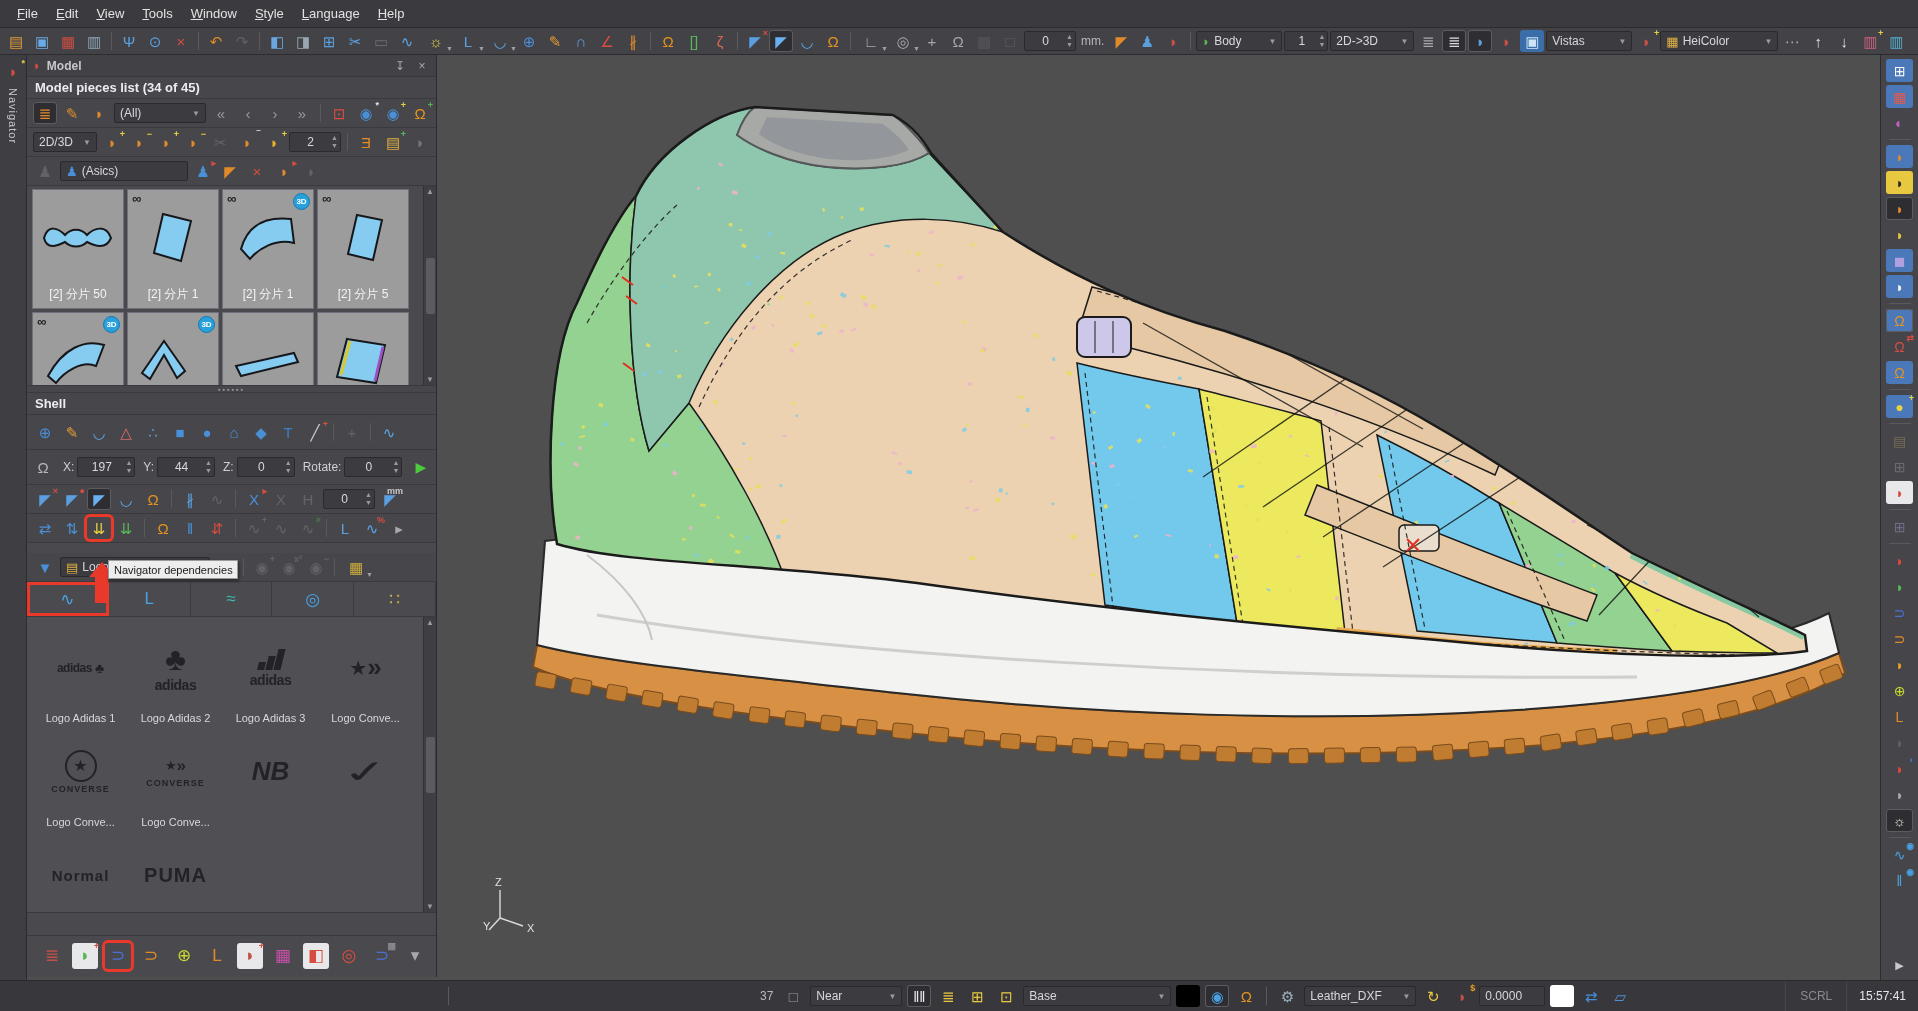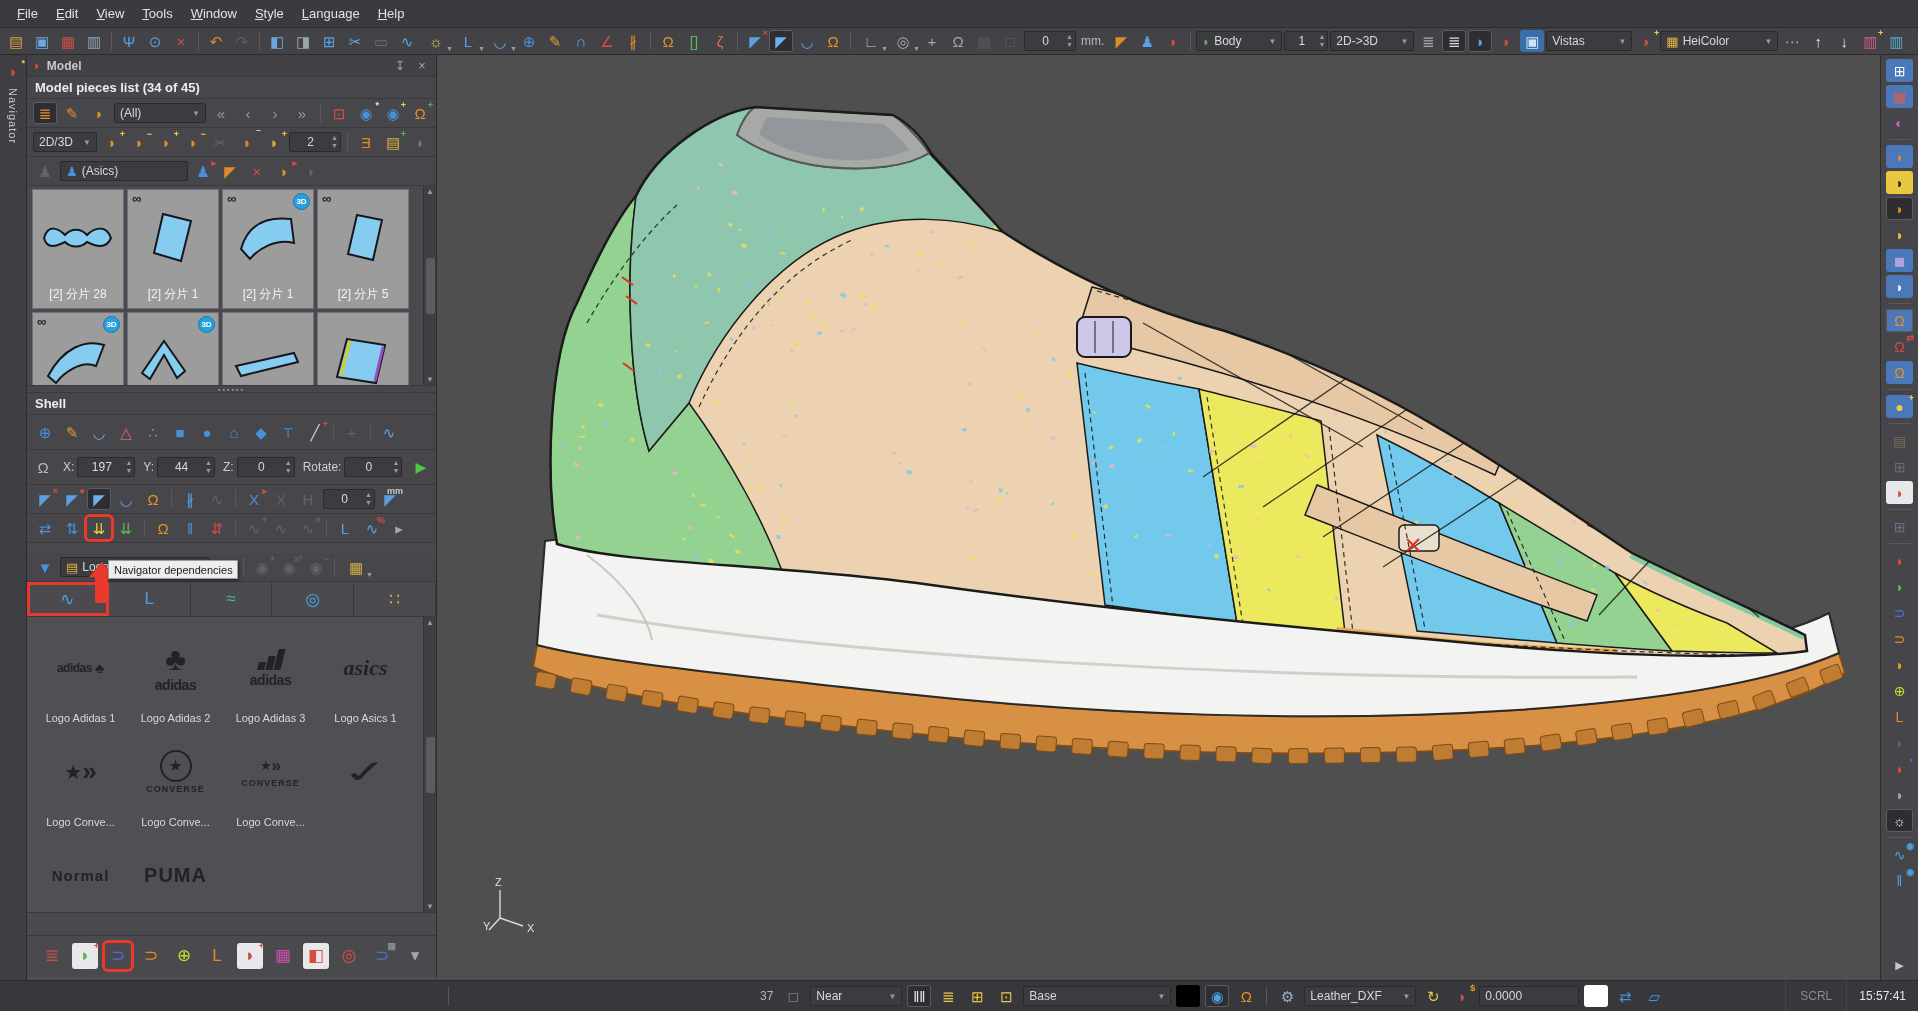--- a/index.html
+++ b/index.html
@@ -470,21 +470,21 @@
     </div>
 
   <div class="thumbs">
     <div class="tgrid" id="pieceGrid">
         <div class="piece">
           <div class="pimg">
             <svg width="84" height="60" viewBox="0 0 80 60">
               <path d="M6,30 C10,16 20,20 27,27 C33,20 43,20 49,27 C56,20 68,16 73,30 C68,42 57,38 49,34 C43,40 33,40 27,34 C19,38 9,42 6,30 Z" fill="#85ccf0" stroke="#17171b" stroke-width="2"></path>
             </svg>
           </div>
-          <div class="plabel">[2] 分片 28</div>
+          <div class="plabel">[2] 分片 50</div>
         </div>
         <div class="piece">
           <div class="pimg">
             <svg width="84" height="60" viewBox="0 0 80 60">
               <path d="M30,6 L58,13 L48,53 L21,45 Z" fill="#85ccf0" stroke="#17171b" stroke-width="2"></path>
             </svg>
           </div>
           <span class="linkic">∞</span>
           <div class="plabel">[2] 分片 1</div>
         </div>
@@ -801,26 +801,20 @@
               <i style="height:8px"></i>
               <i style="height:14px"></i>
               <i style="height:21px"></i>
             </span>
             <span class="l-word">adidas</span>
           </div>
           <div class="logo-label">Logo Adidas 3</div>
         </div>
         <div class="logo-cell">
           <div class="logo-art">
-            <span class="l-serif">asics</span>
-          </div>
-          <div class="logo-label">Logo Asics 1</div>
-        </div>
-        <div class="logo-cell">
-          <div class="logo-art">
             <div style="display:flex;align-items:center">
               <span style="font-size:20px">★</span>
               <span style="font-size:26px;font-weight:bold">»</span>
             </div>
           </div>
           <div class="logo-label">Logo Conve...</div>
         </div>
         <div class="logo-cell">
           <div class="logo-art">
             <span class="l-circ">★</span>
@@ -830,20 +824,26 @@
         </div>
         <div class="logo-cell">
           <div class="logo-art">
             <div style="display:flex;align-items:center">
               <span style="font-size:13px">★</span>
               <span style="font-size:17px;font-weight:bold">»</span>
             </div>
             <span class="l-caps">CONVERSE</span>
           </div>
           <div class="logo-label">Logo Conve...</div>
+        </div>
+        <div class="logo-cell">
+          <div class="logo-art">
+            <span class="l-nb">NB</span>
+          </div>
+          <div class="logo-label"></div>
         </div>
         <div class="logo-cell">
           <div class="logo-art">
             <span class="l-nike">✓</span>
           </div>
           <div class="logo-label"></div>
         </div>
         <div class="logo-cell">
           <div class="logo-art">
             <span style="font-size:15px;font-weight:bold;letter-spacing:1px">Normal</span>
@@ -1450,21 +1450,21 @@
         <span>Leather_DXF</span>
         <span class="dcaret">▼</span>
       </span>
       <span class="ic">
         <span style="color: rgb(232, 200, 64);">↻</span>
       </span>
       <span class="ic">
         <span style="color: rgb(192, 80, 72);">◗</span>
         <i class="sup" style="color: rgb(232, 160, 32);">$</i>
       </span>
-      <span class="fieldbox" style="width: 100px;">
+      <span class="fieldbox" style="width: 66px;">
         <span>0.0000</span>
       </span>
       <span class="ic chip" style="background: rgb(255, 255, 255);">
         <span style="color: rgb(255, 255, 255);"></span>
       </span>
       <span class="ic">
         <span style="color: rgb(74, 144, 216);">⇄</span>
       </span>
       <span class="ic">
         <span style="color: rgb(74, 144, 216);">▱</span>

